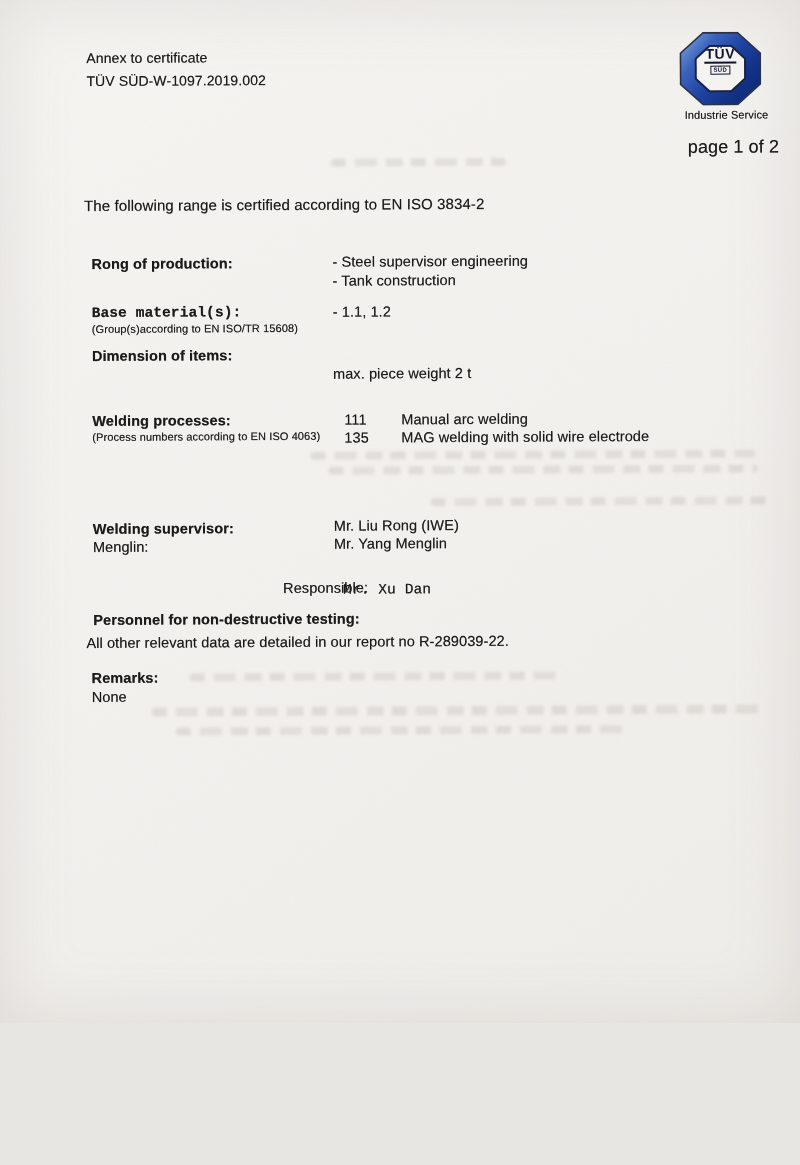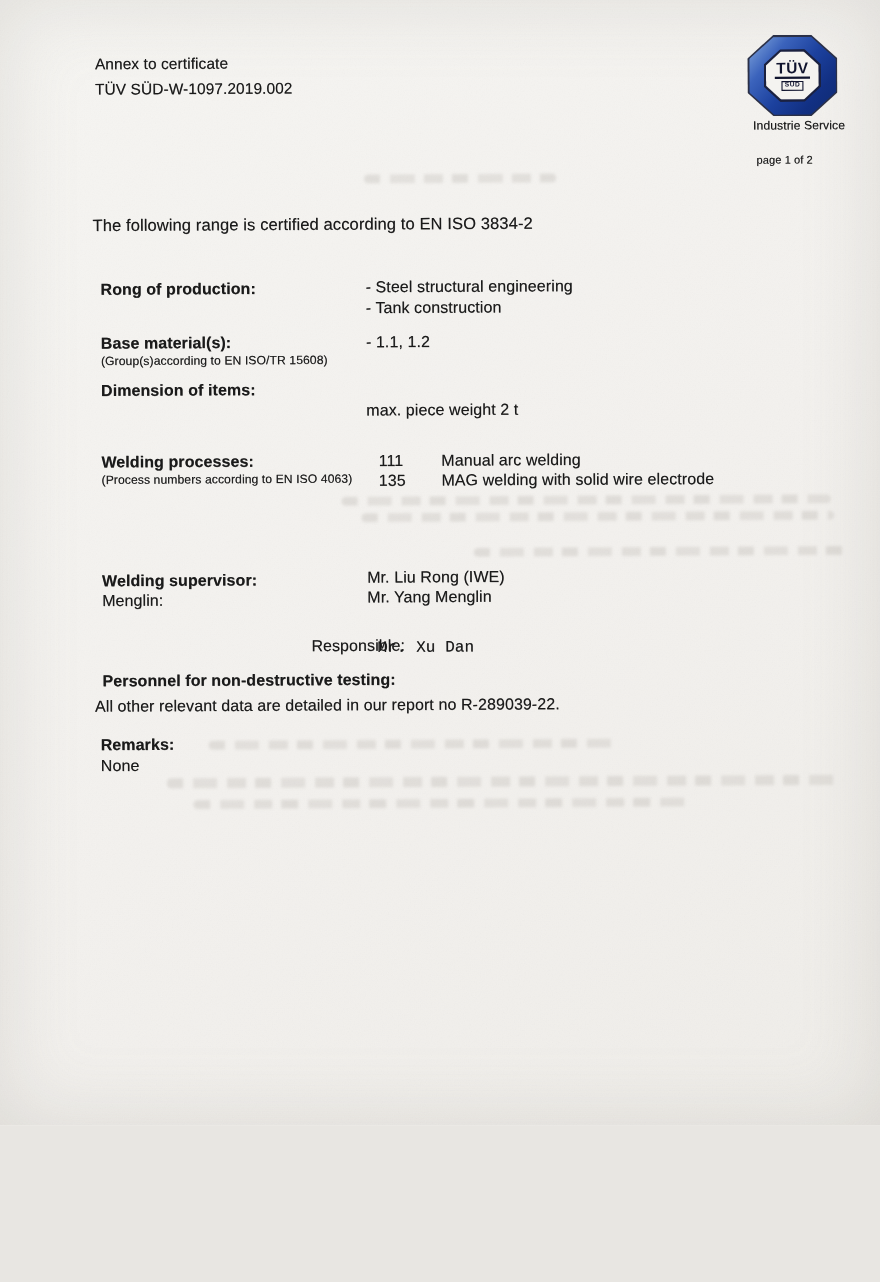--- a/index.html
+++ b/index.html
@@ -33,34 +33,34 @@
   .annex1{left:86px;top:49px;font-size:14px;}
   .annex2{left:86px;top:72px;font-size:14px;font-weight:500;}
   
   .logo{position:absolute;left:679px;top:35px;width:82px;height:74px;}
   .oct{clip-path:polygon(29% 0,71% 0,100% 29%,100% 71%,71% 100%,29% 100%,0 71%,0 29%);}
   .oct-outer{position:absolute;inset:0;background:#2b3047;}
   .oct-blue{position:absolute;inset:1.5px;
     background:linear-gradient(130deg,#86abdf 0%,#3b63bc 26%,#1c419e 52%,#123083 76%,#0e2a72 100%);}
   .oct-inner-border{position:absolute;left:15px;top:13px;width:52px;height:48px;background:#1b2140;}
   .oct-inner{position:absolute;left:17px;top:15px;width:48px;height:44px;background:#f4f3f0;
-    display:flex;flex-direction:column;align-items:center;justify-content:center;}
+    display:flex;flex-direction:column;align-items:center;justify-content:flex-start;}
   .tuv-word{font-size:14px;font-weight:700;letter-spacing:.5px;color:#10142e;
     border-bottom:2.2px solid #10142e;line-height:15px;padding:0 1px;}
   .sud-word{font-size:6px;font-weight:700;color:#10142e;border:1px solid #10142e;
     padding:0 2.5px;margin-top:2px;line-height:7px;letter-spacing:.4px;}
   .logo-subtitle{left:684px;top:109px;font-size:11px;font-weight:400;letter-spacing:.1px;}
-  .page-indicator{left:687px;top:141px;font-size:10px;font-weight:500;}
+  .page-indicator{left:687px;top:141px;font-size:18px;font-weight:500;}
   
   .intro{left:83px;top:197px;font-size:15px;}
   .lab{left:90px;}
   .val{left:331px;}
   .scope-lab{top:255px;}
   .scope-val{top:254px;}
-  .base-lab{top:304px;}
+  .base-lab{top:304px;font-family:Liberation Mono, monospace;}
   .base-sub{left:90px;top:322px;}
   .base-val{top:304px;}
   .dim-lab{top:347px;}
   .dim-val{top:347px;}
   .wp-lab{top:412px;}
   .wp-sub{left:90px;top:430px;}
   .wp-num{left:342px;}
   .wp-name{left:399px;}
   .wp-row1{top:412px;}
   .wp-row2{top:430px;}
@@ -129,21 +129,21 @@
         <span class="tuv-word">TÜV</span>
         <span class="sud-word">SÜD</span>
       </div>
     </div>
     <div class="t logo-subtitle">Industrie Service</div>
     <div class="t page-indicator">page 1 of 2</div>
 
     <div class="t intro">The following range is certified according to EN ISO 3834-2</div>
 
     <div class="t b lab scope-lab">Rong of production:</div>
-    <div class="t val scope-val">- Steel structural engineering</div>
+    <div class="t val scope-val">- Steel supervisor engineering</div>
     <div class="t val" style="top:272.5px">- Tank construction</div>
 
     <div class="t b lab base-lab">Base material(s):</div>
     <div class="t small base-sub">(Group(s)according to EN ISO/TR 15608)</div>
     <div class="t val base-val">- 1.1, 1.2</div>
 
     <div class="t b lab dim-lab">Dimension of items:</div>
     <div class="t val" style="top:365.5px">max. piece weight 2 t</div>
 
     <div class="t b lab wp-lab">Welding processes:</div>

